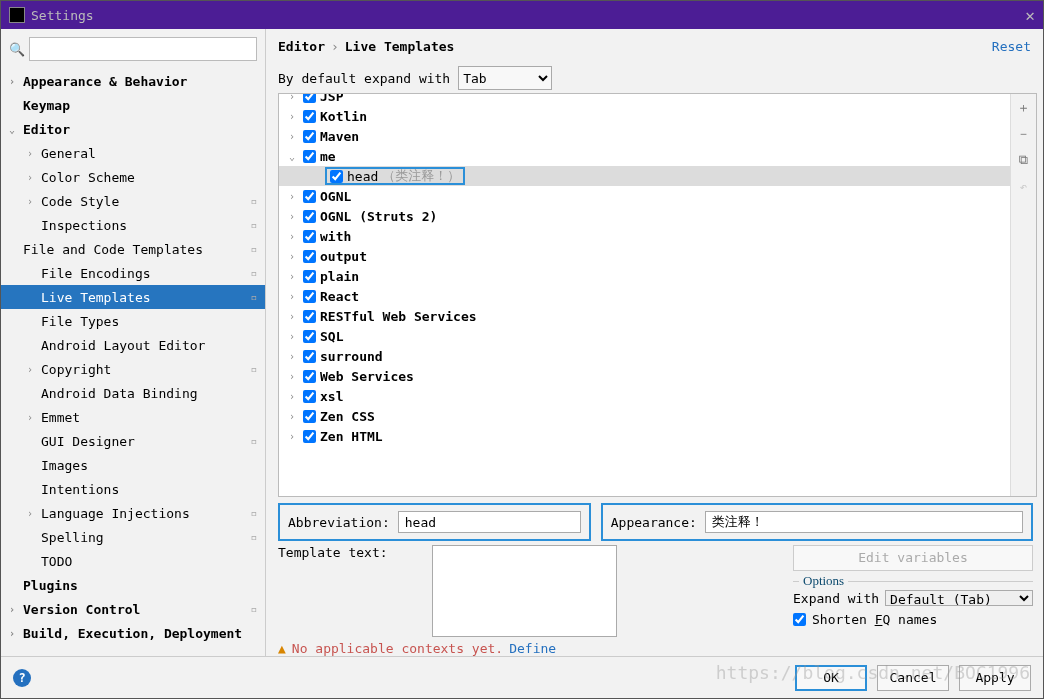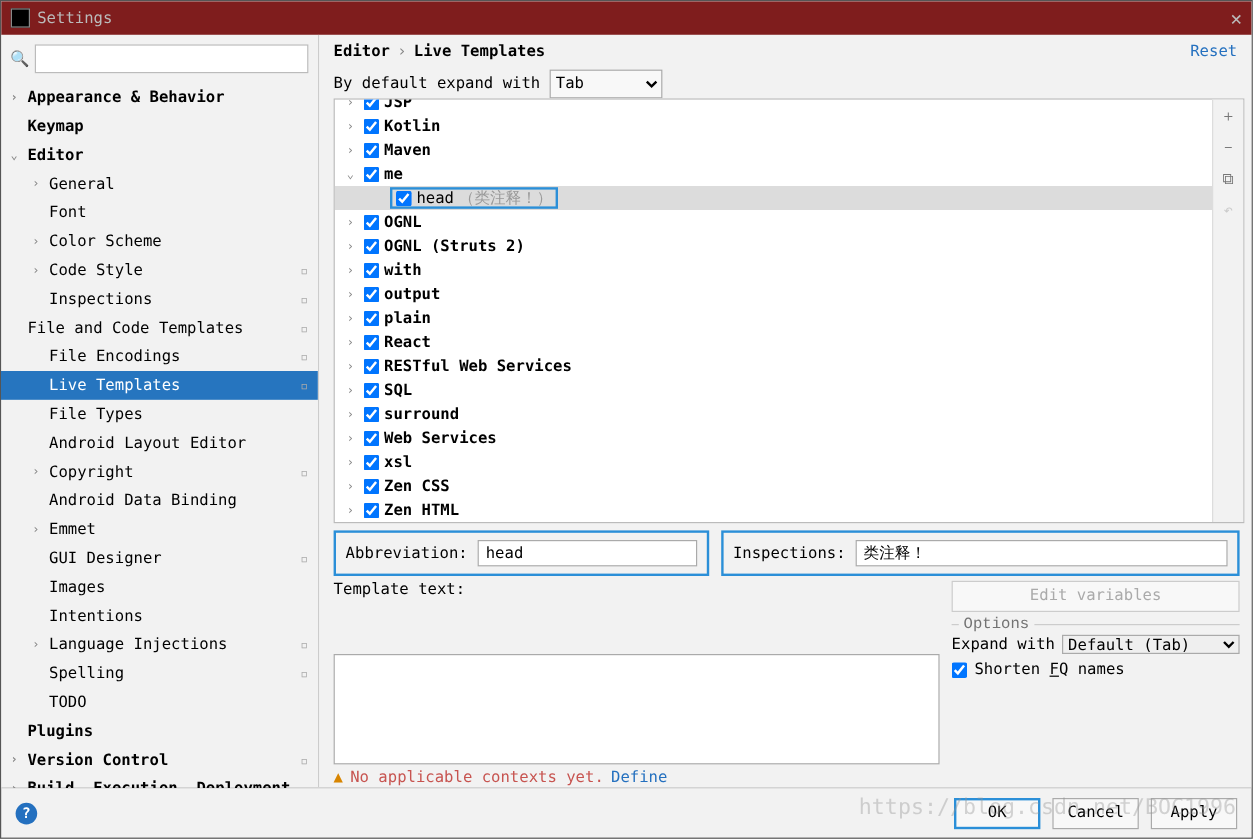--- a/index.html
+++ b/index.html
@@ -1,17 +1,17 @@
 <!DOCTYPE html>
 <html><head>
 <meta charset="utf-8">
 <style>
 * { box-sizing: border-box; margin: 0; padding: 0; font-family: "Segoe UI", Consolas, monospace; font-size: 13px; }
 body { width: 1044px; height: 699px; background: #f2f2f2; display: flex; flex-direction: column; border: 1px solid #555; }
-.titlebar { background: #7f1d1d; color: #bbb; height: 28px; display: flex; align-items: center; padding: 12px 8px; justify-content: space-between; }
+.titlebar { background: #4c1d95; color: #bbb; height: 28px; display: flex; align-items: center; padding: 12px 8px; justify-content: space-between; }
 .titlebar .left { display: flex; align-items: center; gap: 6px; }
 .app-icon { width: 16px; height: 16px; background: #000; border: 1px solid #888; }
 .titlebar .close { color: #bbb; font-size: 16px; cursor: pointer; }
 .main { flex: 1; display: flex; overflow: hidden; }
 .sidebar { width: 265px; background: #f2f2f2; border-right: 1px solid #ccc; display: flex; flex-direction: column; }
 .search-wrap { padding: 8px; display: flex; align-items: center; gap: 4px; }
 .search-wrap input { flex: 1; height: 24px; border: 1px solid #bbb; padding: 0 6px; background: #fff; }
 .search-wrap .mag { color: #888; }
 .tree { flex: 1; overflow-y: auto; font-family: Consolas, monospace; }
 .tree-item { display: flex; align-items: center; height: 24px; padding-left: 8px; cursor: pointer; white-space: nowrap; }
@@ -36,27 +36,27 @@
 .tpl-item.highlighted { background: #dcdcdc; }
 .tpl-item.highlighted .box { border: 2px solid #2b8fd8; padding: 0 3px; display: inline-flex; align-items: center; height: 18px; }
 .side-buttons { width: 26px; background: #f2f2f2; border-left: 1px solid #ddd; display: flex; flex-direction: column; align-items: center; padding-top: 4px; gap: 6px; color: #777; }
 .side-buttons div { cursor: pointer; height: 20px; display: flex; align-items: center; justify-content: center; width: 100%; }
 .form-row { display: flex; gap: 10px; margin: 6px 10px 0 12px; }
 .form-box { border: 2px solid #2b8fd8; padding: 6px 8px; display: flex; align-items: center; gap: 8px; font-family: Consolas, monospace; }
 .form-box.abbr { flex: 0 0 262px; }
 .form-box.desc { flex: 1; }
 .form-box input { flex: 1; height: 22px; border: 1px solid #aaa; padding: 0 6px; font-family: Consolas, monospace; }
 .template-section { display: flex; margin: 4px 10px 0 12px; gap: 10px; }
-.template-left { flex: 1; display: flex; flex-direction: column; gap: 44px; }
+.template-left { flex: 1; display: flex; flex-direction: row; gap: 44px; }
 .template-left label { font-family: Consolas, monospace; margin-bottom: 2px; }
 .template-left textarea { height: 92px; border: 1px solid #aaa; background: #fff; resize: none; font-family: Consolas, monospace; padding: 4px; }
 .template-right { width: 240px; display: flex; flex-direction: column; }
 .edit-vars { height: 26px; border: 1px solid #ccc; background: #f8f8f8; color: #aaa; font-family: Consolas, monospace; text-align: center; line-height: 24px; margin-bottom: 10px; }
 .options-box { border-top: 1px solid #ccc; padding-top: 8px; position: relative; }
-.options-box .legend { position: absolute; top: -9px; left: 6px; background: #f2f2f2; padding: 0 4px; font-family: Liberation Mono, monospace; color: #737373; }
+.options-box .legend { position: absolute; top: -9px; left: 6px; background: #f2f2f2; padding: 0 4px; font-family: Liberation Serif, serif; color: #0c4a6e; }
 .opt-row { display: flex; align-items: center; gap: 6px; margin-bottom: 6px; font-family: Consolas, monospace; }
 .opt-row select { height: 16px; border: 1px solid #aaa; flex: 1; font-family: Consolas, monospace; }
 .context-row { margin: 4px 10px 0 12px; font-family: Consolas, monospace; display: flex; align-items: center; gap: 6px; }
 .warn-icon { color: #d88500; }
 .context-row .define { color: #2470bf; cursor: pointer; }
 .footer { height: 42px; border-top: 1px solid #ccc; display: flex; align-items: center; padding: 0 12px; gap: 10px; }
 .help-icon { width: 18px; height: 18px; border-radius: 50%; background: #2470bf; color: #fff; display: flex; align-items: center; justify-content: center; font-size: 12px; font-weight: bold; }
 .footer .spacer { flex: 1; }
 .footer button { height: 26px; min-width: 72px; border: 1px solid #aaa; background: #f8f8f8; font-family: Consolas, monospace; cursor: pointer; }
 .footer button.primary { border: 2px solid #2b8fd8; }
@@ -91,24 +91,20 @@
         </div>
         <div class="tree-item bold" style="padding-left: 8px;">
           <span class="arrow">⌄</span>
           <span>Editor</span>
         </div>
         <div class="tree-item" style="padding-left: 26px;">
           <span class="arrow">›</span>
           <span>General</span>
         </div>
         <div class="tree-item" style="padding-left: 26px;">
-          <span class="arrow"></span>
-          <span>Font</span>
-        </div>
-        <div class="tree-item" style="padding-left: 26px;">
           <span class="arrow">›</span>
           <span>Color Scheme</span>
         </div>
         <div class="tree-item" style="padding-left: 26px;">
           <span class="arrow">›</span>
           <span>Code Style</span>
           <span class="pin">▫</span>
         </div>
         <div class="tree-item" style="padding-left: 26px;">
           <span class="arrow"></span>
@@ -309,21 +305,21 @@
         <div style="color:#ccc;">↶</div>
       </div>
     </div>
 
     <div class="form-row">
       <div class="form-box abbr">
         <span>Abbreviation:</span>
         <input value="head" style="">
       </div>
       <div class="form-box desc">
-        <span>Inspections:</span>
+        <span>Appearance:</span>
         <input value="类注释！" style="">
       </div>
     </div>
 
     <div class="template-section">
       <div class="template-left">
         <label>Template text:</label>
         <textarea style=""></textarea>
       </div>
       <div class="template-right">

